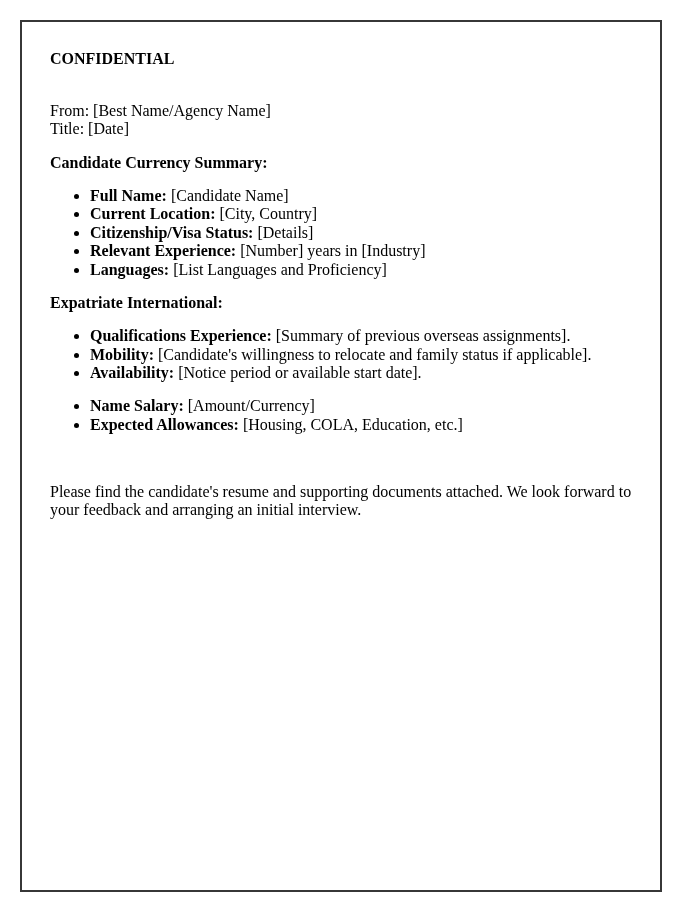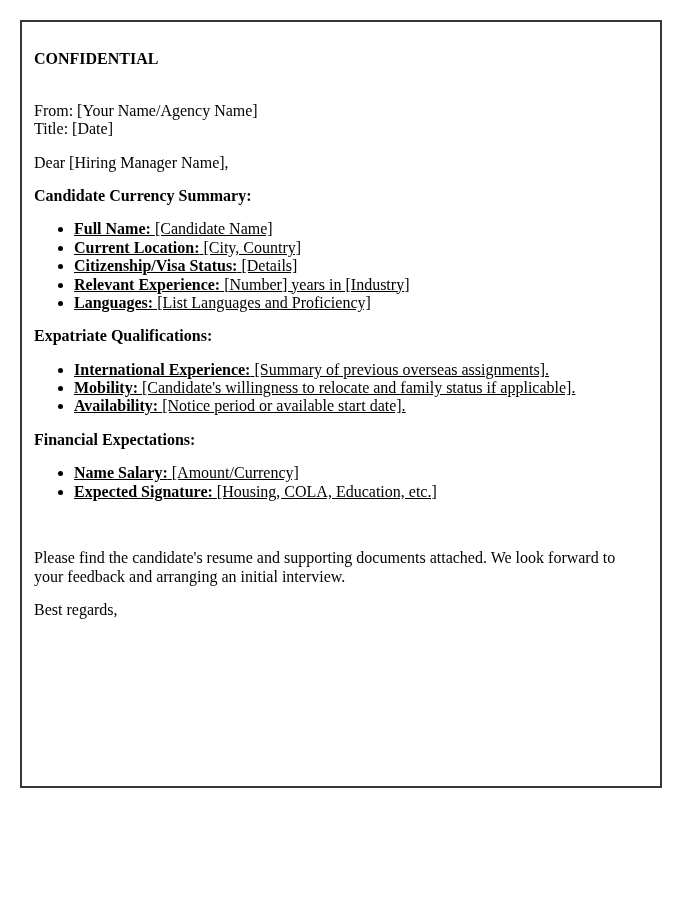--- a/index.html
+++ b/index.html
@@ -14,99 +14,93 @@
     font-family: "Liberation Serif", "DejaVu Serif", serif;
     font-size: 16px;
     line-height: 1.15;
     color: #000000;
   }
   .doc {
     position: absolute;
     left: 20px;
     top: 20px;
     width: 642px;
-    height: 768px;
+    height: 872px;
     box-sizing: border-box;
     border: 2px solid #373737;
     background: #ffffff;
-    padding: 28px 12px;
+    padding: 28px 28px;
     overflow: hidden;
   }
   .doc p {
     margin: 15px 0;
   }
   .doc p:first-child {
     margin-top: 0;
   }
   .doc ul {
     margin: 15px 0;
     padding-left: 40px;
     list-style-type: disc;
-    text-decoration: underline;
   }
   .doc li {
     margin: 0;
     padding: 0;
   }
   .b {
     font-weight: bold;
   }
 </style>
 </head>
 <body>
 
 <div class="doc">
 
   <p>
     <span class="b">CONFIDENTIAL</span>
   </p>
 
   <p>
     <br>
-    <span>From: [Your Name/Agency Name]</span><br>
+    <span>From: [Best Name/Agency Name]</span><br>
     <span>Title: [Date]</span>
   </p>
 
 
-  <p>Dear [Hiring Manager Name],</p>
 
 
   <p>
     <span class="b">Candidate Currency Summary:</span>
   </p>
 
   <ul>
     <li><span class="b">Full Name:</span> <span>[Candidate Name]</span></li>
     <li><span class="b">Current Location:</span> <span>[City, Country]</span></li>
     <li><span class="b">Citizenship/Visa Status:</span> <span>[Details]</span></li>
     <li><span class="b">Relevant Experience:</span> <span>[Number] years in [Industry]</span></li>
     <li><span class="b">Languages:</span> <span>[List Languages and Proficiency]</span></li>
   </ul>
 
   <p>
-    <span class="b">Expatriate Qualifications:</span>
+    <span class="b">Expatriate International:</span>
   </p>
 
   <ul>
-    <li><span class="b">International Experience:</span> <span>[Summary of previous overseas assignments].</span></li>
+    <li><span class="b">Qualifications Experience:</span> <span>[Summary of previous overseas assignments].</span></li>
     <li><span class="b">Mobility:</span> <span>[Candidate's willingness to relocate and family status if applicable].</span></li>
     <li><span class="b">Availability:</span> <span>[Notice period or available start date].</span></li>
   </ul>
 
-  <p>
-    <span class="b">Financial Expectations:</span>
-  </p>
 
   <ul>
     <li><span class="b">Name Salary:</span> <span>[Amount/Currency]</span></li>
-    <li><span class="b">Expected Signature:</span> <span>[Housing, COLA, Education, etc.]</span></li>
+    <li><span class="b">Expected Allowances:</span> <span>[Housing, COLA, Education, etc.]</span></li>
   </ul>
 
   <p>
     <br>
   </p>
 
   <p>Please find the candidate's resume and supporting documents attached. We look forward to your feedback and arranging an initial interview.</p>
 
-  <p>Best regards,</p>
 
 
 </div>
 
 </body></html>

